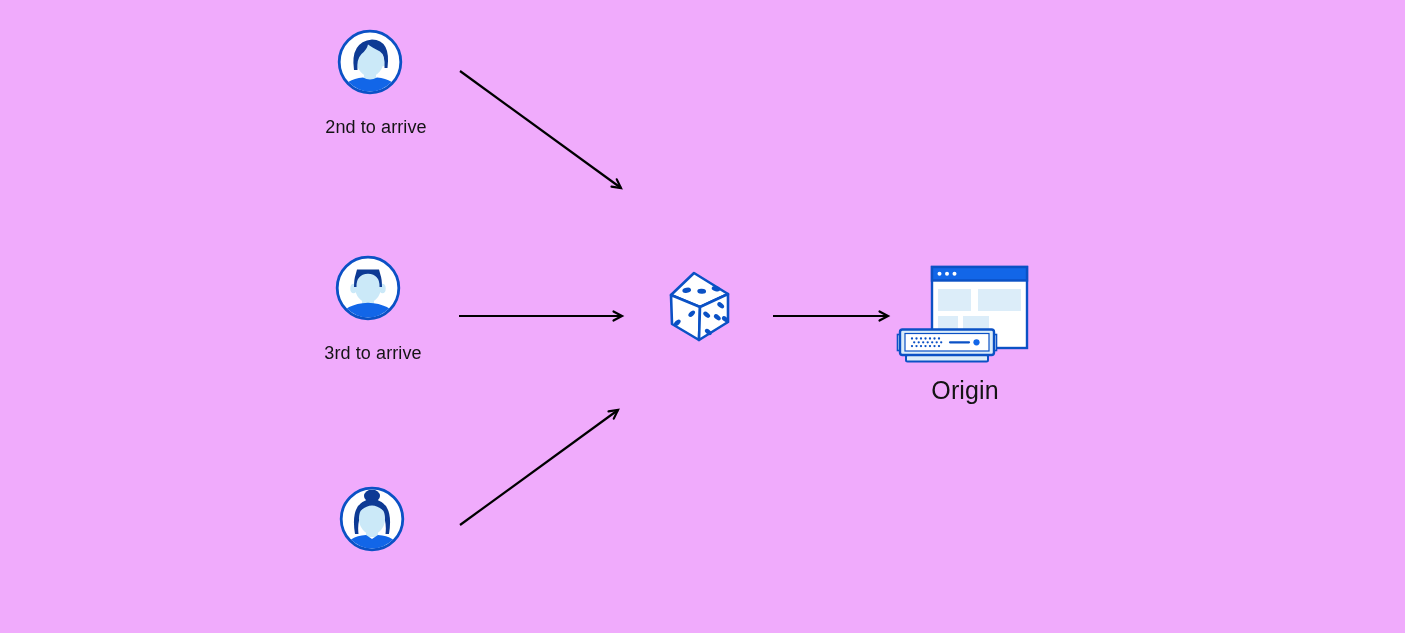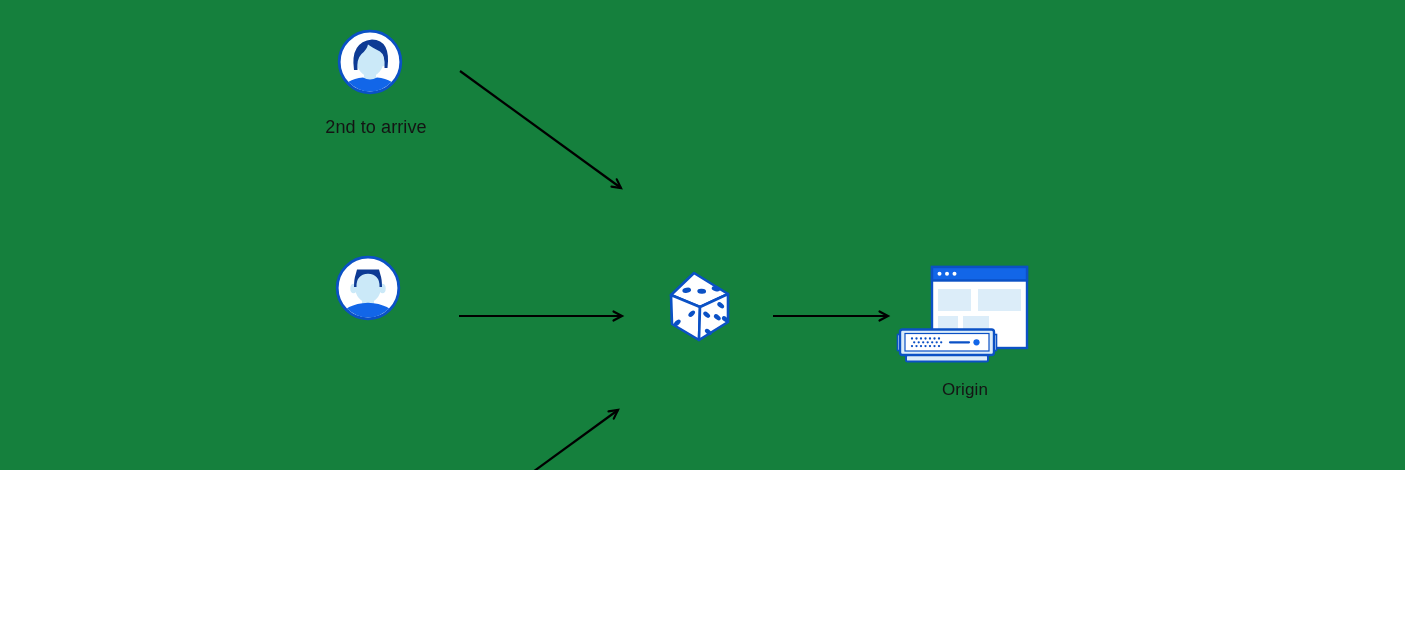--- a/index.html
+++ b/index.html
@@ -7,36 +7,36 @@
     --bright-blue:#1266e8;
     --navy-hair:#0d3a94;
     --skin-blue:#cbe9f8;
     --pale-blue:#dcedf9;
     --arrow-black:#000000;
     --label-text:#141414;
   }
   html,body{margin:0;padding:0;background:#fff;}
   .canvas{
     position:relative;
-    width:1405px;height:470px;
-    background:#15803d;
+    width:1405px;height:633px;
+    background:#f0abfc;
     font-family:"Liberation Sans", sans-serif;
     overflow:hidden;
   }
   .abs{position:absolute;}
   .node-label{
     position:absolute;
     width:240px;
     text-align:center;
     font-size:18px;
     line-height:22px;
     color:var(--label-text);
     letter-spacing:0.1px;
   }
-  .origin-label{font-size:17px;}
+  .origin-label{font-size:25px;}
   svg{display:block;}
 </style>
 </head>
 <body>
 
 <div class="canvas">
 
   <svg class="abs" style="left:0;top:0" width="1405" height="633" viewBox="0 0 1405 633">
     <defs>
       <marker id="ah" markerUnits="userSpaceOnUse" markerWidth="16" markerHeight="16" refX="10.5" refY="6" orient="auto">
@@ -76,20 +76,21 @@
     <circle cx="34" cy="34" r="30.8" fill="#fff" stroke="var(--outline-blue)" stroke-width="2.8"></circle>
     <g clip-path="url(#clipB)">
       <rect x="28" y="38" width="12" height="14" fill="var(--skin-blue)"></rect>
       <ellipse cx="19.5" cy="34.5" rx="3.2" ry="4.8" fill="var(--skin-blue)" stroke="var(--navy-hair)" stroke-width="0"></ellipse>
       <ellipse cx="48.5" cy="34.5" rx="3.2" ry="4.8" fill="var(--skin-blue)"></ellipse>
       <ellipse cx="34" cy="33" rx="13" ry="15.5" fill="var(--skin-blue)"></ellipse>
       <path d="M20,33 Q20,25 21.5,21 L23,15.5 L45,15.5 L46.5,21 Q48,25 48,33 L45.5,33 Q46,20.5 34,19.8 Q22,20.5 22.5,33 Z" fill="var(--navy-hair)"></path>
       <path d="M3,68 Q8,50 34,48.8 Q60,50 65,68 Z" fill="var(--bright-blue)"></path>
     </g>
   </svg>
+  <div class="node-label" style="left:253px;top:342px">3rd to arrive</div>
 
   <svg class="abs" style="left:338px;top:485px" width="68" height="68" viewBox="0 0 68 68">
     <defs>
         <clipPath id="clipC">
           <circle cx="34" cy="34" r="29.4"></circle>
         </clipPath>
       </defs>
     <circle cx="34" cy="34" r="30.8" fill="#fff" stroke="var(--outline-blue)" stroke-width="2.8"></circle>
     <g clip-path="url(#clipC)">
       <ellipse cx="34" cy="11" rx="8" ry="6.5" fill="var(--navy-hair)"></ellipse>

